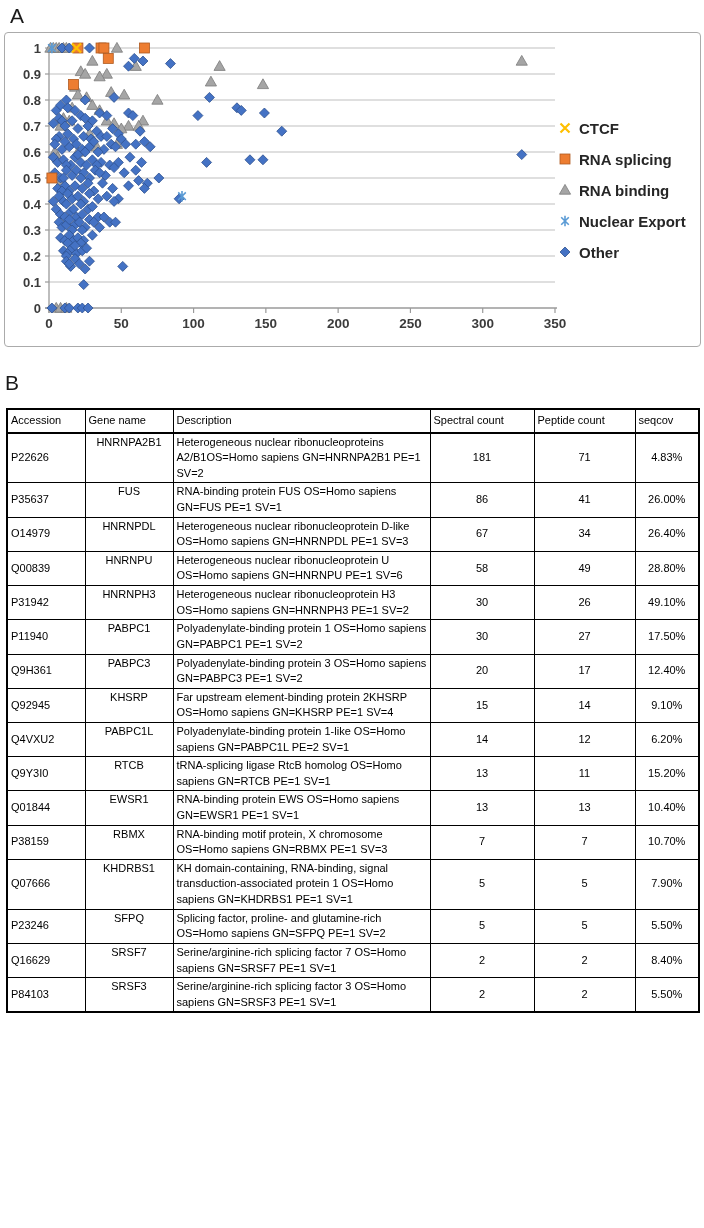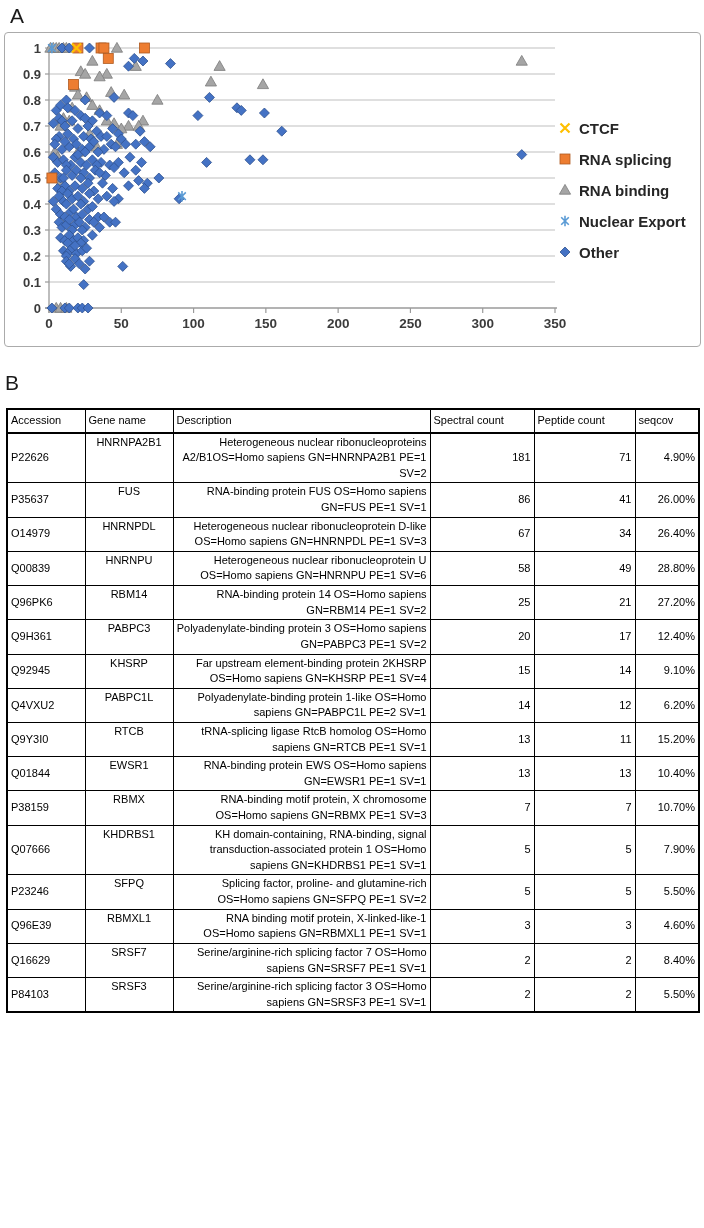--- a/index.html
+++ b/index.html
@@ -13,22 +13,22 @@
   .chart-box svg{display:block;}
   table.protein{position:absolute;left:6px;top:408px;width:692px;
                 border-collapse:collapse;table-layout:fixed;
                 font-size:11px;line-height:1.42;border:2px solid #000;padding-left:28px;}
   table.protein th, table.protein td{border:1px solid #000;padding:1px 3px;
                 overflow:hidden;}
   table.protein thead th{font-weight:normal;text-align:left;vertical-align:middle;
                 border-bottom:2px solid #000;padding:3px 3px;}
   td.acc{vertical-align:middle;text-align:left;margin-top:40px;}
   td.gene{vertical-align:top;text-align:center;}
-  td.desc{vertical-align:top;text-align:right;white-space:pre-wrap;}
-  td.num{vertical-align:middle;text-align:right;padding-right:4px;}
+  td.desc{vertical-align:top;text-align:left;white-space:pre-wrap;}
+  td.num{vertical-align:middle;text-align:center;padding-right:4px;}
 </style>
 </head>
 <body>
 
 <div class="page">
   <div class="panel-label label-a">A</div>
 
   <div class="chart-box">
     <svg id="chart-svg" width="693" height="311" viewBox="0 0 693 311">
         <line x1="44" y1="249" x2="550" y2="249" stroke="#bfbfbf" stroke-width="1"></line>
@@ -357,21 +357,21 @@
         <th>seqcov</th>
       </tr>
     </thead>
     <tbody id="table-body">
         <tr>
           <td class="acc">P22626</td>
           <td class="gene">HNRNPA2B1</td>
           <td class="desc">Heterogeneous nuclear ribonucleoproteins A2/B1OS=Homo sapiens GN=HNRNPA2B1 PE=1 SV=2</td>
           <td class="num">181</td>
           <td class="num">71</td>
-          <td class="num">4.90%</td>
+          <td class="num">4.83%</td>
         </tr>
         <tr>
           <td class="acc">P35637</td>
           <td class="gene">FUS</td>
           <td class="desc">RNA-binding protein FUS OS=Homo sapiens GN=FUS PE=1 SV=1</td>
           <td class="num">86</td>
           <td class="num">41</td>
           <td class="num">26.00%</td>
         </tr>
         <tr>
@@ -384,26 +384,34 @@
         </tr>
         <tr>
           <td class="acc">Q00839</td>
           <td class="gene">HNRNPU</td>
           <td class="desc">Heterogeneous nuclear ribonucleoprotein U OS=Homo sapiens GN=HNRNPU PE=1 SV=6</td>
           <td class="num">58</td>
           <td class="num">49</td>
           <td class="num">28.80%</td>
         </tr>
         <tr>
-          <td class="acc">Q96PK6</td>
-          <td class="gene">RBM14</td>
-          <td class="desc">RNA-binding protein 14 OS=Homo sapiens GN=RBM14 PE=1 SV=2</td>
-          <td class="num">25</td>
-          <td class="num">21</td>
-          <td class="num">27.20%</td>
+          <td class="acc">P31942</td>
+          <td class="gene">HNRNPH3</td>
+          <td class="desc">Heterogeneous nuclear ribonucleoprotein H3 OS=Homo sapiens GN=HNRNPH3 PE=1 SV=2</td>
+          <td class="num">30</td>
+          <td class="num">26</td>
+          <td class="num">49.10%</td>
+        </tr>
+        <tr>
+          <td class="acc">P11940</td>
+          <td class="gene">PABPC1</td>
+          <td class="desc">Polyadenylate-binding protein 1 OS=Homo sapiens GN=PABPC1 PE=1 SV=2</td>
+          <td class="num">30</td>
+          <td class="num">27</td>
+          <td class="num">17.50%</td>
         </tr>
         <tr>
           <td class="acc">Q9H361</td>
           <td class="gene">PABPC3</td>
           <td class="desc">Polyadenylate-binding protein 3 OS=Homo sapiens GN=PABPC3 PE=1 SV=2</td>
           <td class="num">20</td>
           <td class="num">17</td>
           <td class="num">12.40%</td>
         </tr>
         <tr>
@@ -456,28 +464,20 @@
         </tr>
         <tr>
           <td class="acc">P23246</td>
           <td class="gene">SFPQ</td>
           <td class="desc">Splicing factor, proline- and glutamine-rich OS=Homo sapiens GN=SFPQ PE=1 SV=2</td>
           <td class="num">5</td>
           <td class="num">5</td>
           <td class="num">5.50%</td>
         </tr>
         <tr>
-          <td class="acc">Q96E39</td>
-          <td class="gene">RBMXL1</td>
-          <td class="desc">RNA binding motif protein, X-linked-like-1 OS=Homo sapiens GN=RBMXL1 PE=1 SV=1</td>
-          <td class="num">3</td>
-          <td class="num">3</td>
-          <td class="num">4.60%</td>
-        </tr>
-        <tr>
           <td class="acc">Q16629</td>
           <td class="gene">SRSF7</td>
           <td class="desc">Serine/arginine-rich splicing factor 7 OS=Homo sapiens GN=SRSF7 PE=1 SV=1</td>
           <td class="num">2</td>
           <td class="num">2</td>
           <td class="num">8.40%</td>
         </tr>
         <tr>
           <td class="acc">P84103</td>
           <td class="gene">SRSF3</td>

